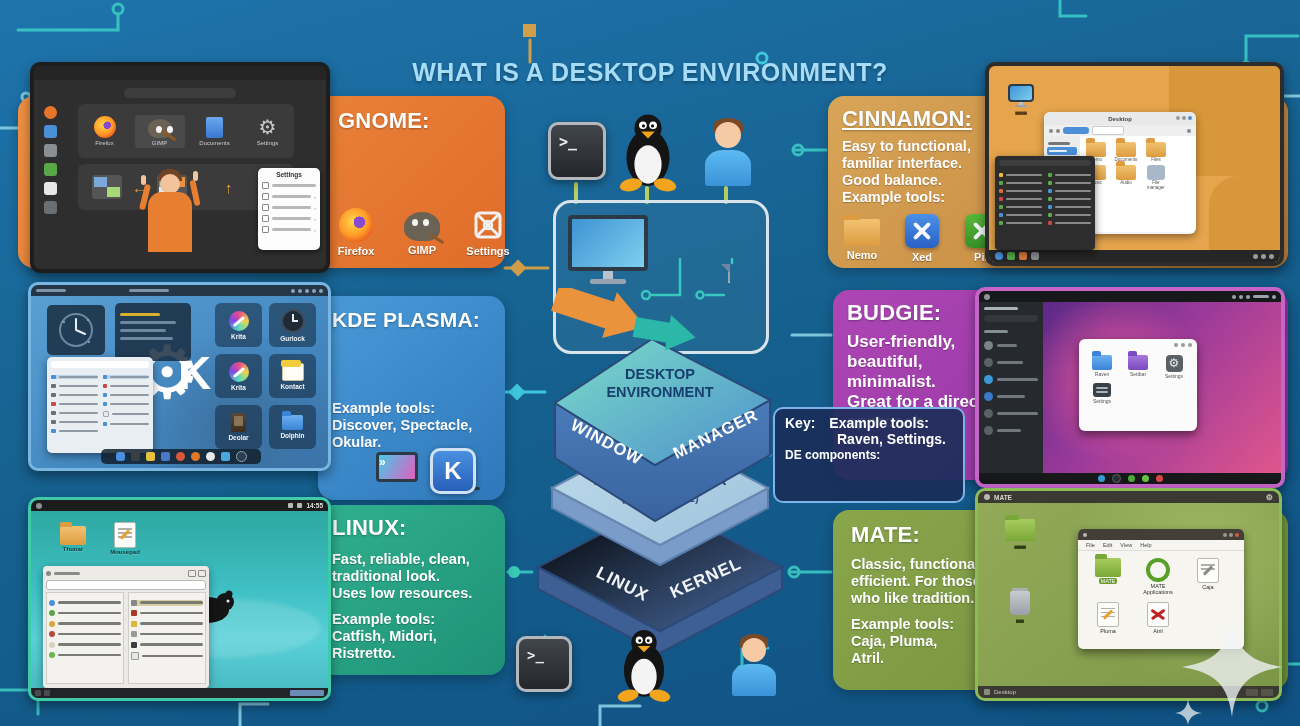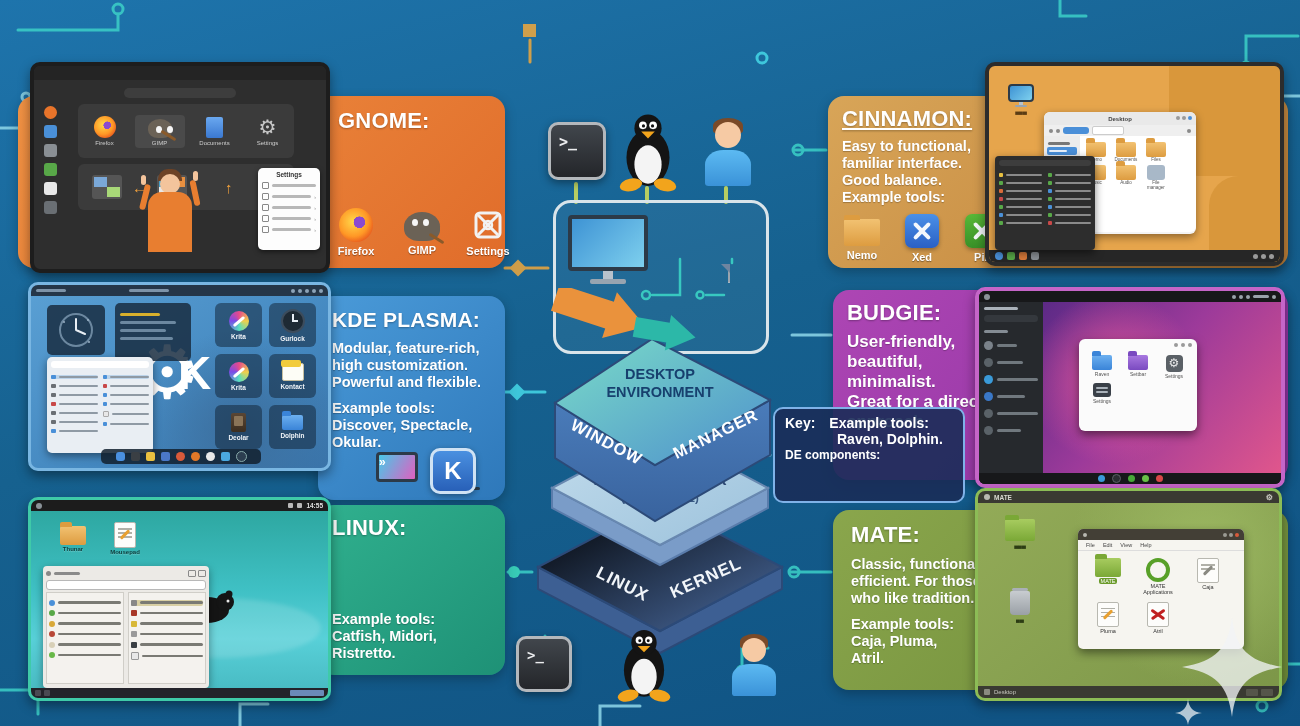--- a/index.html
+++ b/index.html
@@ -330,20 +330,21 @@
       <path d="M530,40 V62" stroke="#f0a83c"></path>
       <rect x="523" y="24" width="13" height="13" fill="#f0a83c" stroke="none"></rect>
       <rect x="512" y="262" width="12" height="12" fill="#f0a83c" stroke="none" transform="rotate(45 518 268)"></rect>
       <rect x="511" y="386" width="12" height="12" fill="#45d8e8" stroke="none" transform="rotate(45 517 392)"></rect>
       <circle cx="762" cy="58" r="5" stroke="#45d8e8"></circle>
       <path d="M240,726 V704 H268" stroke="#8fd8ea"></path>
       <path d="M1060,0 V16 H1086" stroke="#3cd0c8"></path>
     </g>
   </svg>
 
+  <div class="abs" id="subtitle">WHAT IS A DESKTOP ENVIRONMENT?</div>
 
   <div class="card" id="card-gnome">
     <h2 class="abs" style="left:320px;top:12px;">GNOME:</h2>
     <div class="tools-row" style="left:312px;top:112px;">
       <div class="tool">
         <span class="icn-firefox"></span>
         <span class="lbl">Firefox</span>
       </div>
       <div class="tool">
         <span class="icn-gimp"></span>
@@ -609,23 +610,20 @@
       <span class="tray">
           <i></i>
           <i></i>
           <i></i>
         </span>
     </div>
   </div>
 
   <div class="card" id="card-kde">
     <h2 class="abs" style="left:14px;top:12px;font-size:21px;">KDE PLASMA:</h2>
-    <div class="body abs" style="left:14px;top:40px;width:165px;font-size:14.5px;">Modular, feature-rich,
-high customization.
-Powerful and flexible.</div>
     <div class="example abs" style="left:14px;top:104px;">Example tools:
 Discover, Spectacle,
 Okular.</div>
     <div class="abs spect" style="left:58px;top:156px;">
       <span class="scr2" style="display:block;width:36px;height:24px;">»</span>
       <span class="neck2" style="display:block;"></span>
       <span class="foot2" style="display:block;"></span>
     </div>
     <div class="abs kde-badge" style="left:112px;top:152px;width:40px;height:40px;font-size:24px;">K</div>
   </div>
@@ -767,21 +765,21 @@
 beautiful, minimalist.
 Great for a direct
 approach.</div>
   </div>
 
   <div class="abs" id="key-box">
     <div class="row1">
       <span>Key:</span>
       <span>Example tools:</span>
     </div>
-    <div class="tools-val">Raven, Dolphin.</div>
+    <div class="tools-val">Raven, Settings.</div>
     <div class="comp-title">DE components:</div>
   </div>
 
   <div class="shot" id="shot-budgie">
     <div class="b-wall"></div>
     <div class="b-top">
       <i class="dot" style="width:6px;height:6px;background:#8a9298;"></i>
       <span class="tray">
           <i></i>
           <i></i>
@@ -851,20 +849,23 @@
       <i style="background:#3a9ad8;"></i>
         <i style="background:#2a2e32;border:1px solid #5a6066;"></i>
       <i style="background:#48a838;"></i>
         <i style="background:#68c048;"></i>
         <i style="background:#d84848;"></i>
     </div>
   </div>
 
   <div class="card" id="card-xfce">
     <h2 class="abs" style="left:14px;top:10px;">LINUX:</h2>
+    <div class="body abs" style="left:14px;top:42px;width:165px;font-size:14.5px;">Fast, reliable, clean,
+traditional look.
+Uses low resources.</div>
     <div class="example abs" style="left:14px;top:106px;">Example tools:
 Catfish, Midori,
 Ristretto.</div>
   </div>
 
   <div class="shot" id="shot-xfce">
     <div class="x-band"></div>
     <svg class="abs" style="left:142px;top:82px;" width="70" height="44" viewBox="0 0 70 44">
       <ellipse cx="34" cy="28" rx="22" ry="13" fill="#151515"></ellipse>
       <circle cx="52" cy="20" r="9" fill="#151515"></circle>

